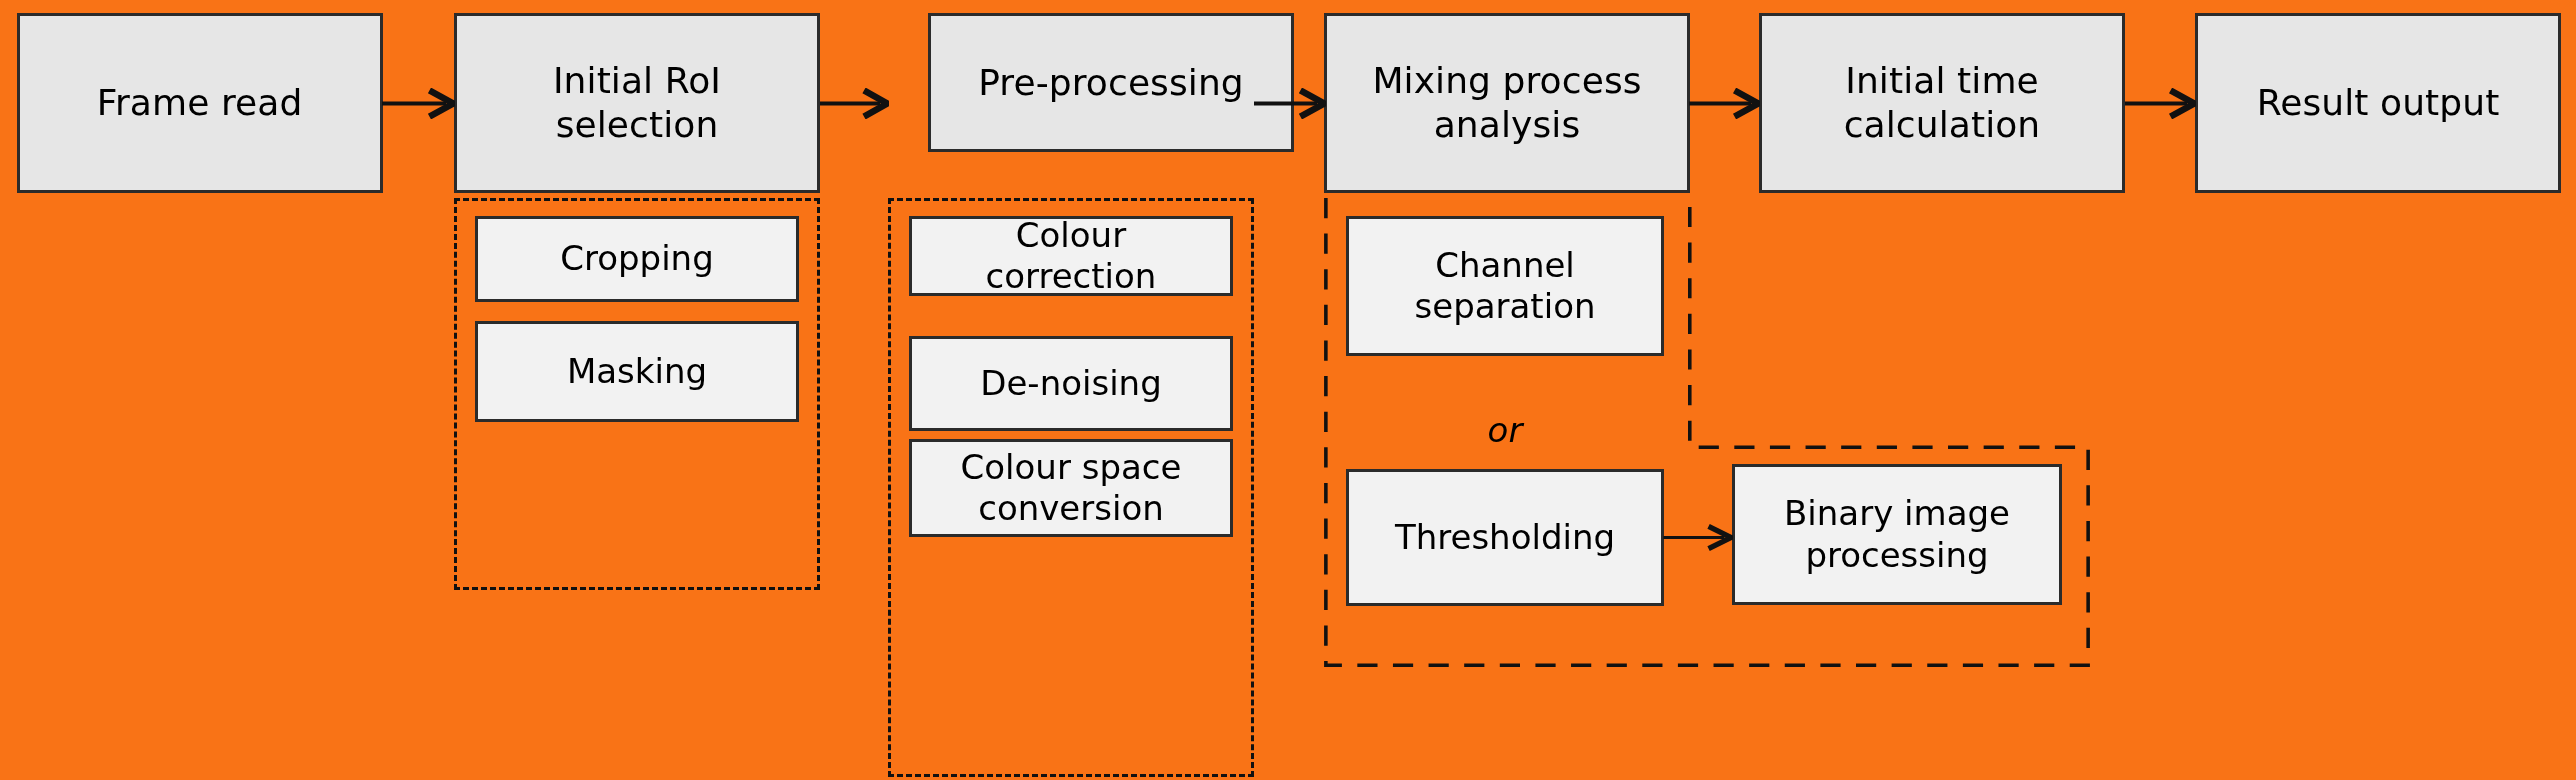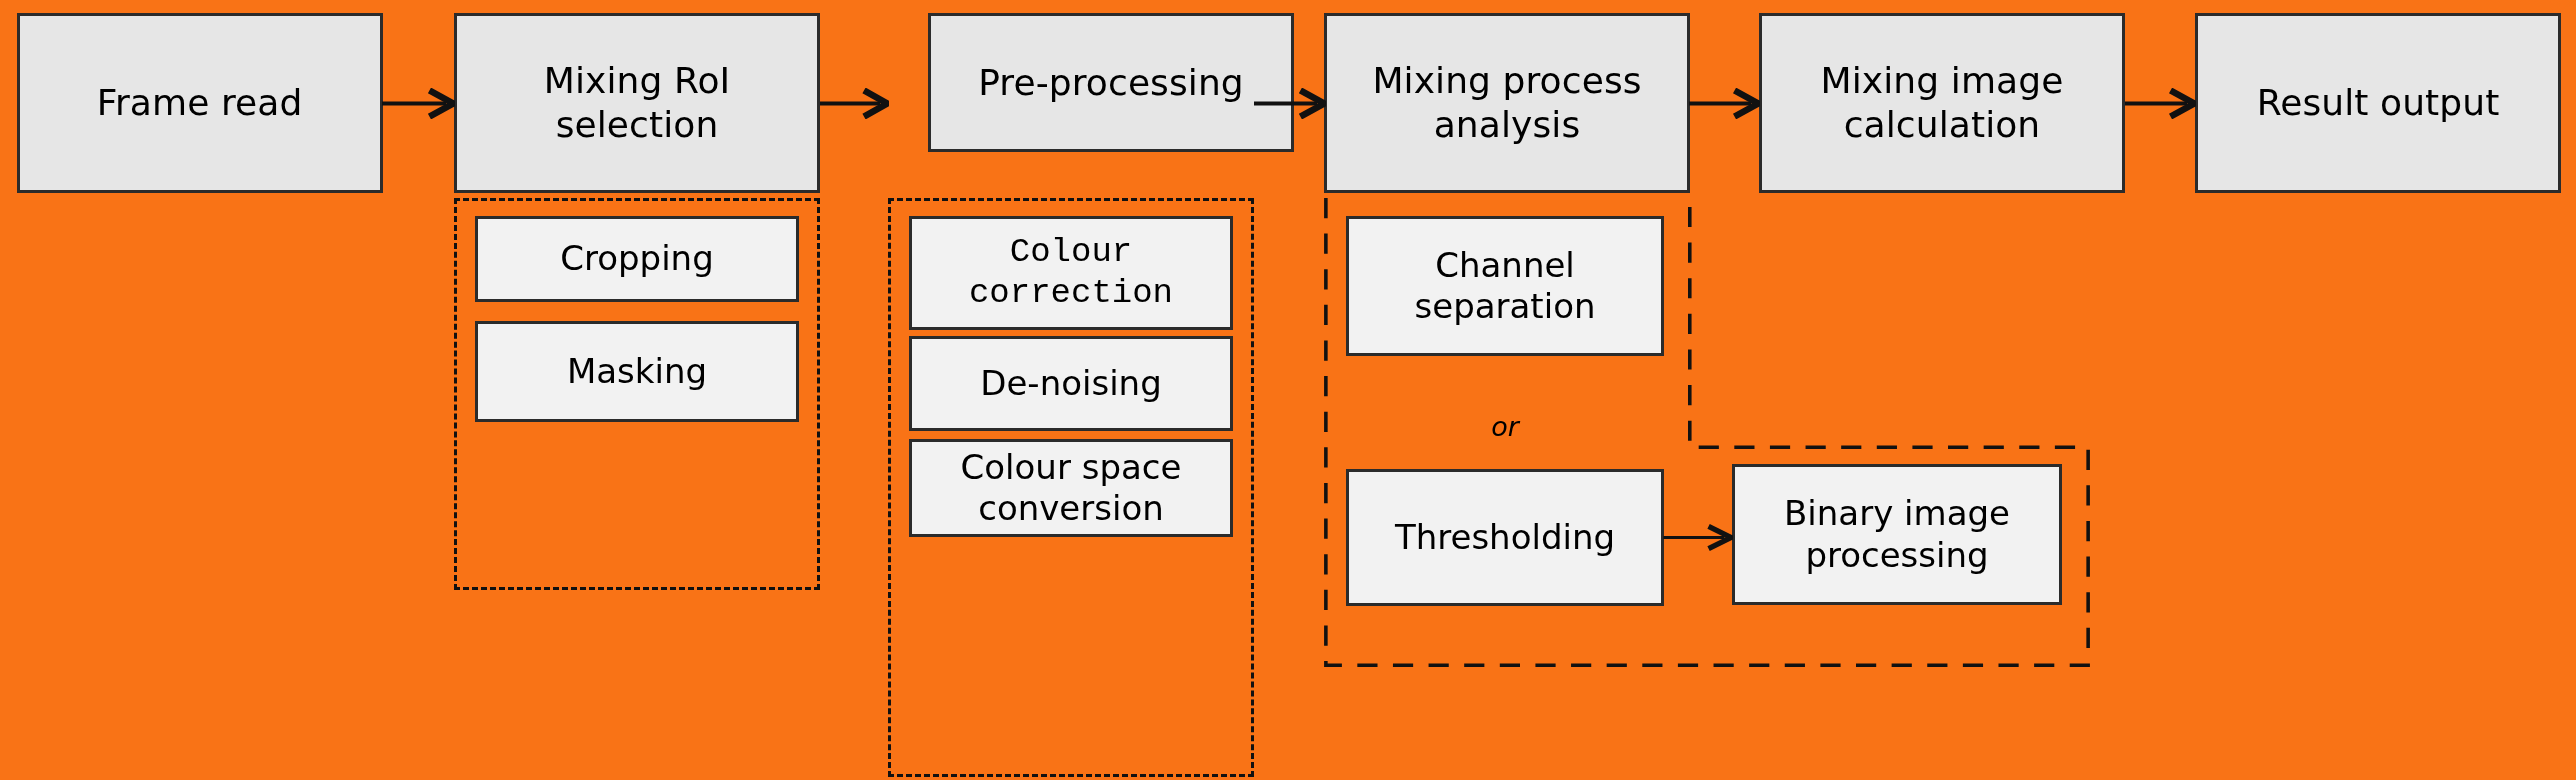--- a/index.html
+++ b/index.html
@@ -72,42 +72,42 @@
   
   .arrow {
     position: absolute;
     pointer-events: none;
   }
 
   
   .or-label {
     position: absolute;
     font-style: italic;
-    font-size: 27px;
+    font-size: 34px;
     line-height: 1;
     text-align: center;
     color: #000;
   }
 </style>
 </head>
 <body>
 
 <div id="canvas">
 
   <div class="main-box" style="left:16.6px; top:13px; width:366px; height:180px;">Frame read</div>
 
-  <div class="main-box" style="left:454px; top:13px; width:366px; height:180px;">Mixing RoI
+  <div class="main-box" style="left:454px; top:13px; width:366px; height:180px;">Initial RoI
 selection</div>
 
   <div class="main-box" style="left:928px; top:13px; width:366px; height:139px;">Pre-processing</div>
 
   <div class="main-box" style="left:1324px; top:13px; width:366px; height:180px;">Mixing process
 analysis</div>
 
-  <div class="main-box" style="left:1759px; top:13px; width:366px; height:180px;">Mixing image
+  <div class="main-box" style="left:1759px; top:13px; width:366px; height:180px;">Initial time
 calculation</div>
 
   <div class="main-box" style="left:2195px; top:13px; width:366px; height:180px;">Result output</div>
 
   <div class="arrow" style="left:382px; top:88px; width:73px; height:31px;">
     <svg width="73" height="31" viewBox="0 0 123 52">
       <line x1="0" y1="26" x2="108" y2="26" stroke="#111" stroke-width="7"></line>
       <polyline points="80,4 120,26 80,48" fill="none" stroke="#111" stroke-width="11" stroke-linecap="butt" stroke-linejoin="miter"></polyline>
     </svg>
   </div>
@@ -141,21 +141,21 @@
   </div>
 
   <div class="dashed-group" style="left:454px; top:198px; width:366px; height:392px;"></div>
 
   <div class="sub-box" style="left:475px; top:216px; width:324px; height:86px;">Cropping</div>
 
   <div class="sub-box" style="left:475px; top:321px; width:324px; height:101px;">Masking</div>
 
   <div class="dashed-group" style="left:888px; top:198px; width:366px; height:579px;"></div>
 
-  <div class="sub-box" style="left:909px; top:216px; width:324px; height:114px;font-family:Liberation Mono, monospace;">Colour
+  <div class="sub-box" style="left:909px; top:216px; width:324px; height:80px;">Colour
 correction</div>
 
   <div class="sub-box" style="left:909px; top:336px; width:324px; height:95px;">De-noising</div>
 
   <div class="sub-box" style="left:909px; top:439px; width:324px; height:98px;">Colour space
 conversion</div>
 
   <div class="dashed-step" style="left:1324px; top:198px; width:766px; height:469px;">
     <svg width="766" height="469" viewBox="0 0 1290 790">
       <path d="M 3 0

